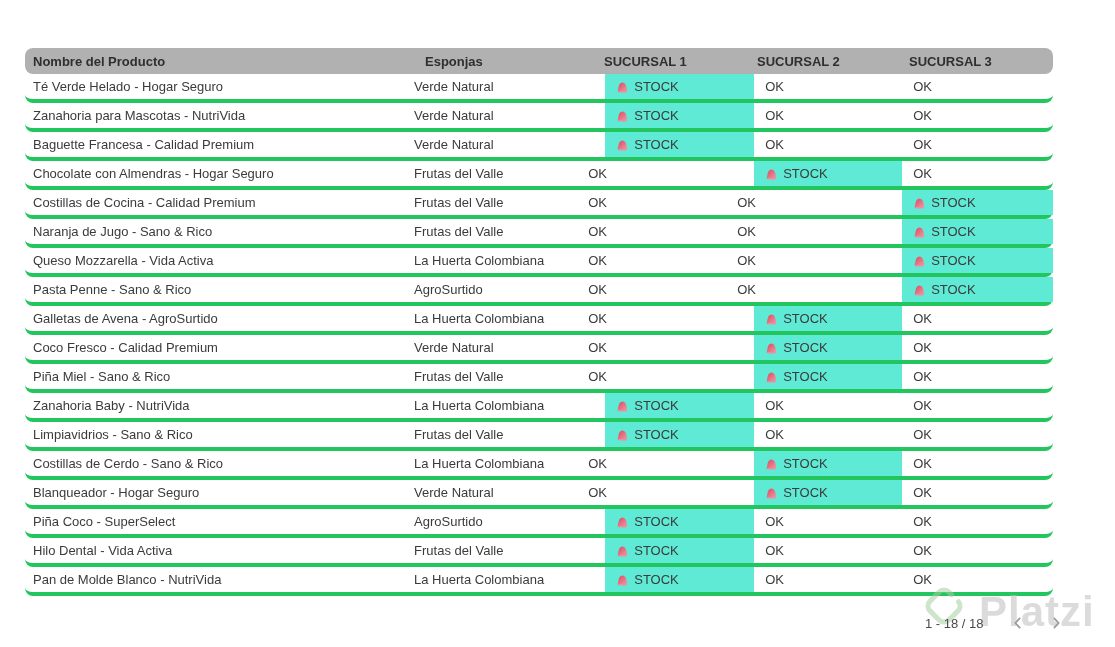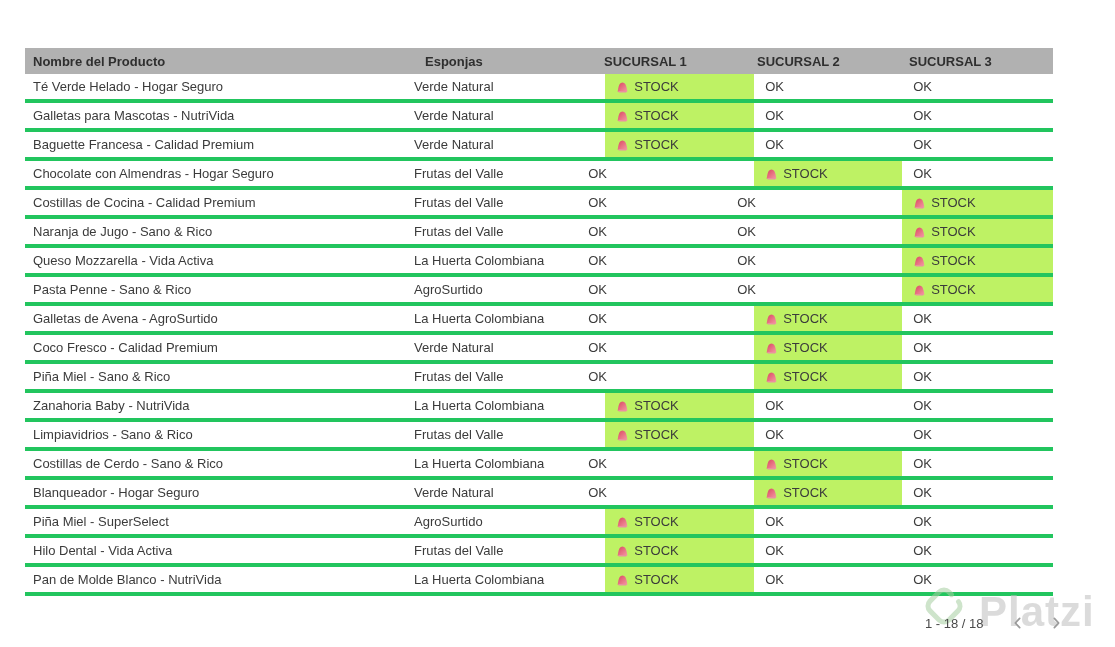--- a/index.html
+++ b/index.html
@@ -12,21 +12,21 @@
     color: #3b3b3b;
   }
   .stage { position: absolute; inset: 0; }
 
   
   .table-wrap {
     position: absolute;
     left: 25px; top: 48px;
     width: 1028px;
   }
-  .tr, .thead { display: flex; width: 100%; }
+  .tr, .thead { display: flex; width: 100%; border-radius: 8px; }
   .thead {
     background: #b1b1b1;
     height: 26px;
     align-items: center;
   }
   .th {
     font-size: 13px;
     font-weight: bold;
     color: #2f2f2f;
     white-space: nowrap;
@@ -44,21 +44,21 @@
     white-space: nowrap;
     overflow: hidden;
     height: 100%;
   }
   .th { display: flex; align-items: center; height: 100%; }
   .c0 { width: 390px; padding-left: 8px; }
   .c1 { width: 178px; padding-left: 10px; }
   .c2 { width: 153px; padding-left: 11px; }
   .c3 { width: 152px; padding-left: 11px; }
   .c4 { width: 155px; padding-left: 11px; }
-  .td.alert { background: #bef264; gap: 5px; margin-left: 28px; }
+  .td.alert { background: #5eead4; gap: 5px; margin-left: 28px; }
   .td.alert .alert-ico { display: inline-flex; flex: 0 0 auto; margin-top: 1px; }
 
   
   .watermark {
     position: absolute;
     left: 918px; top: 583px;
     display: flex;
     align-items: flex-end;
     gap: 9px;
     z-index: 1;
@@ -130,21 +130,21 @@
                 <rect x="2.4" y="9.9" width="8.2" height="1.6" rx="0.8" fill="#eb8fa0"></rect>
               </svg>
             </span>
             <span>STOCK</span>
           </div>
     <div class="td c3">OK</div>
     <div class="td c4">OK</div>
   </div>
 
   <div class="tr">
-    <div class="td c0">Galletas para Mascotas - NutriVida</div>
+    <div class="td c0">Zanahoria para Mascotas - NutriVida</div>
     <div class="td c1">Verde Natural</div>
     <div class="td c2 alert">
             <span class="alert-ico">
               <svg width="13" height="13" viewBox="0 0 13 13">
                 <defs>
                   <linearGradient id="beaconGrad" x1="0" y1="0" x2="1" y2="1">
                     <stop offset="0" stop-color="#d9465f"></stop>
                     <stop offset="1" stop-color="#f49aa4"></stop>
                   </linearGradient>
                 </defs>
@@ -438,21 +438,21 @@
                 <path d="M6.5 1.4 C8.9 1.4 10.2 3.8 10.7 7.0 L11.4 10.7 L1.6 10.7 L2.3 7.0 C2.8 3.8 4.1 1.4 6.5 1.4 Z" fill="url(#beaconGrad)"></path>
                 <rect x="2.4" y="9.9" width="8.2" height="1.6" rx="0.8" fill="#eb8fa0"></rect>
               </svg>
             </span>
             <span>STOCK</span>
           </div>
     <div class="td c4">OK</div>
   </div>
 
   <div class="tr">
-    <div class="td c0">Piña Miel - SuperSelect</div>
+    <div class="td c0">Piña Coco - SuperSelect</div>
     <div class="td c1">AgroSurtido</div>
     <div class="td c2 alert">
             <span class="alert-ico">
               <svg width="13" height="13" viewBox="0 0 13 13">
                 <defs>
                   <linearGradient id="beaconGrad" x1="0" y1="0" x2="1" y2="1">
                     <stop offset="0" stop-color="#d9465f"></stop>
                     <stop offset="1" stop-color="#f49aa4"></stop>
                   </linearGradient>
                 </defs>

